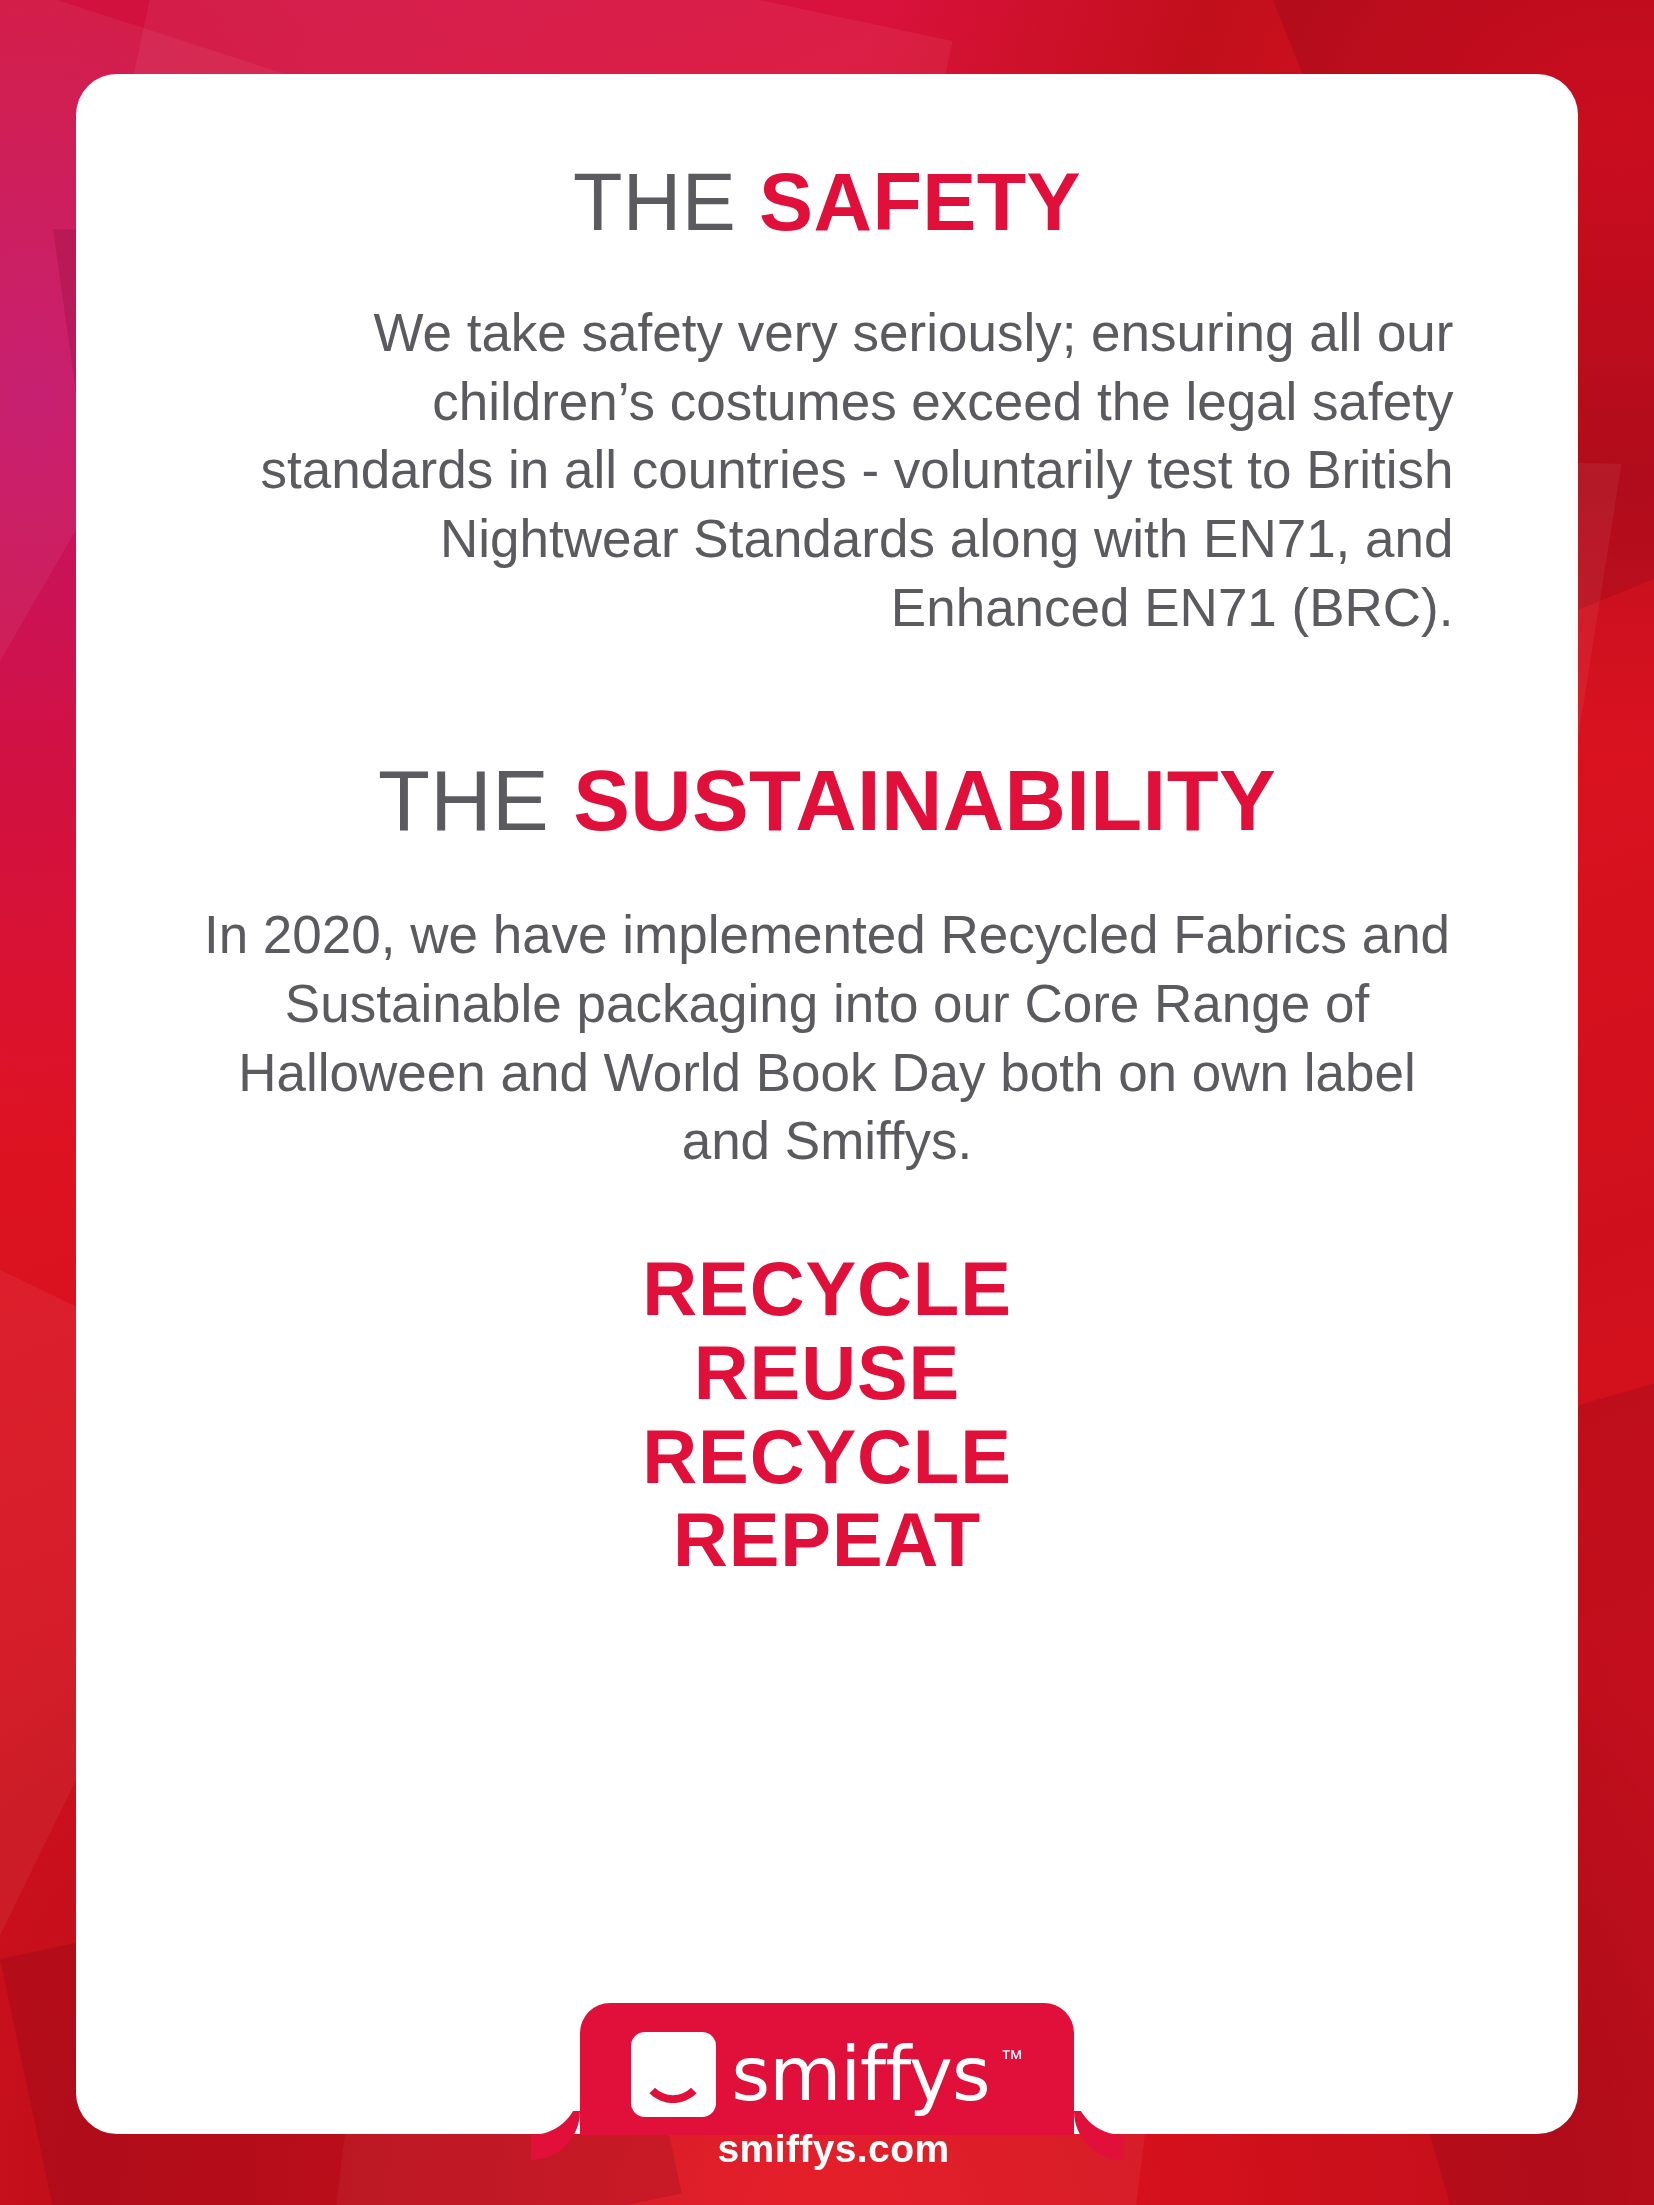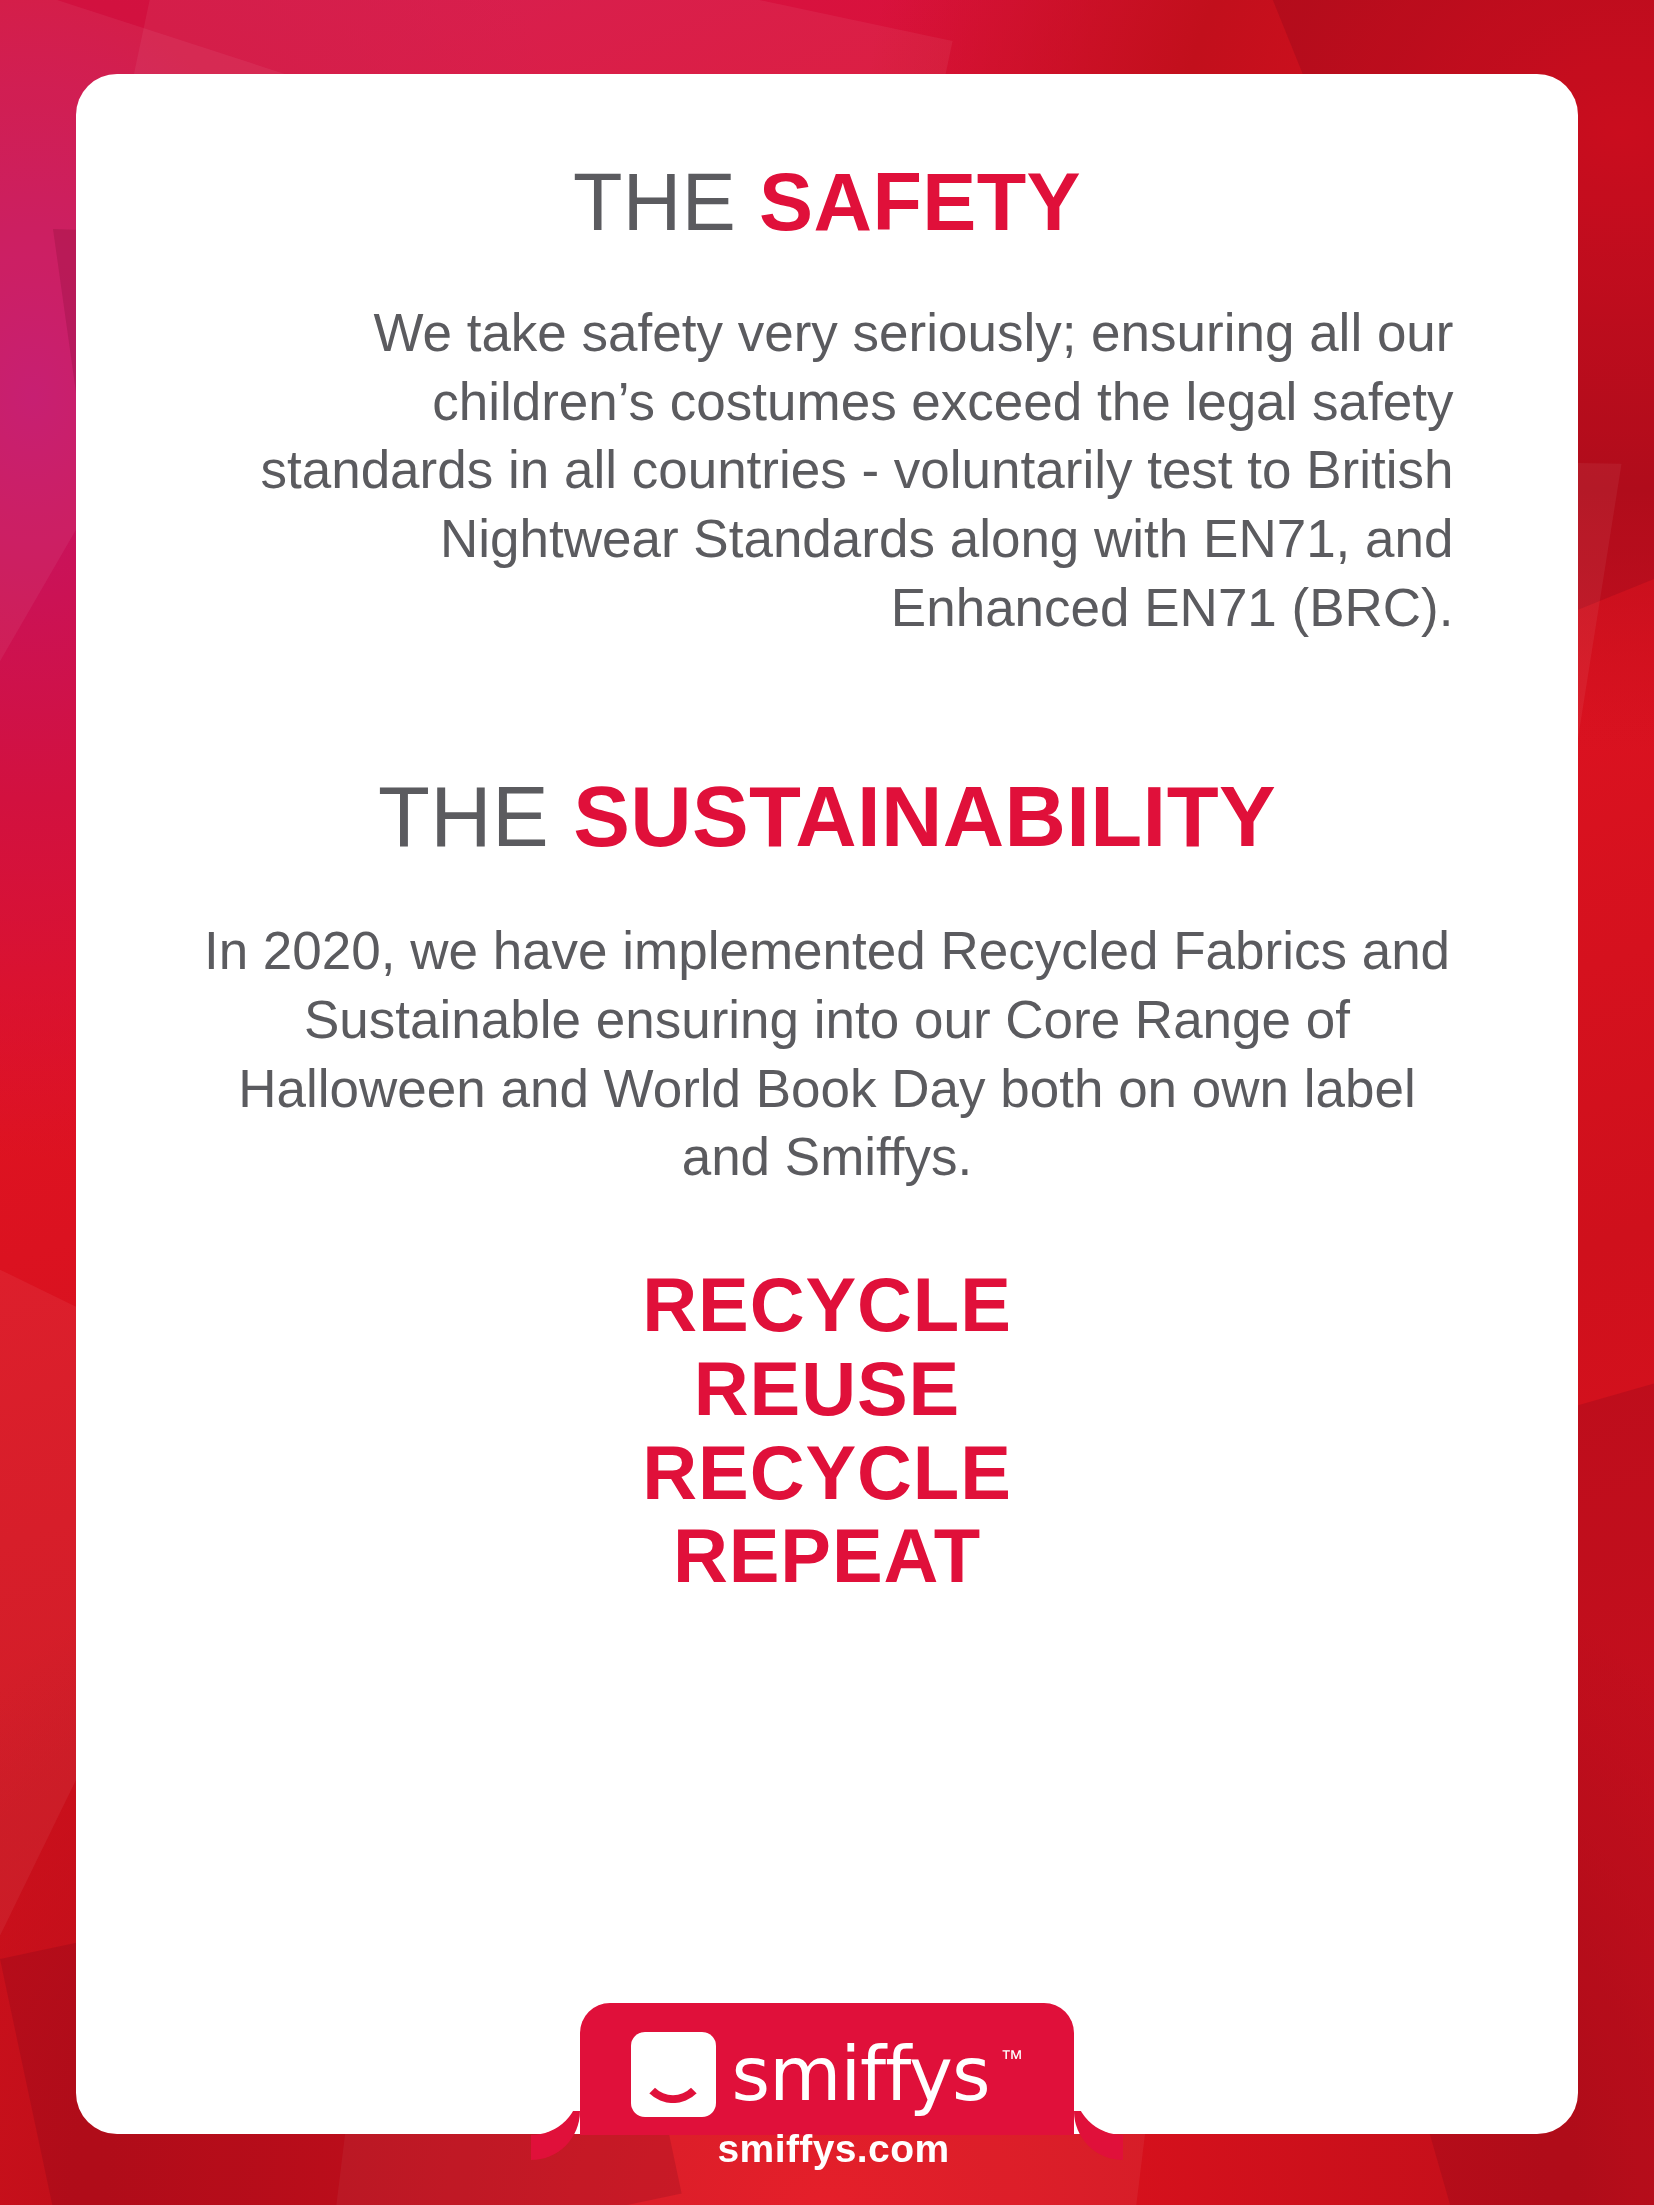--- a/index.html
+++ b/index.html
@@ -65,21 +65,21 @@
     color: #5b5b5f;
     font-weight: 400;
     margin: 0;
     white-space: nowrap;
   }
   .heading .strong {
     font-weight: 700;
     color: #e0103a;
   }
   .heading-1 { margin-top: 55px; }
-  .heading-2 { margin-top: 16px; font-size: 85px; }
+  .heading-2 { margin-top: 0; font-size: 85px; }
 
   .body-text {
     font-size: 53px;
     line-height: 1.30;
     color: #5b5b5f;
     font-weight: 400;
     margin: 0 auto;
     max-width: 1253px;
   }
   .body-1 { margin-top: 55px; text-align: right; }
@@ -205,21 +205,21 @@
   <div class="card">
 
     <h1 class="heading heading-1"><span>THE </span><span class="strong">SAFETY</span></h1>
 
     <p class="body-text body-1">We take safety very seriously; ensuring all our children’s costumes exceed the legal safety standards in all countries - voluntarily test to British Nightwear Standards along with EN71, and Enhanced EN71 (BRC).</p>
 
     <div class="spacer-1"></div>
 
     <h1 class="heading heading-2"><span>THE </span><span class="strong">SUSTAINABILITY</span></h1>
 
-    <p class="body-text body-2">In 2020, we have implemented Recycled Fabrics and Sustainable ensuring into our Core Range of Halloween and World Book Day both on own label and Smiffys.</p>
+    <p class="body-text body-2">In 2020, we have implemented Recycled Fabrics and Sustainable packaging into our Core Range of Halloween and World Book Day both on own label and Smiffys.</p>
 
     <div class="spacer-2"></div>
 
     <p class="slogan">RECYCLE</p>
     <p class="slogan">REUSE</p>
     <p class="slogan">RECYCLE</p>
     <p class="slogan">REPEAT</p>
 
     <div class="logo-tab">
       <div class="logo-lockup">

